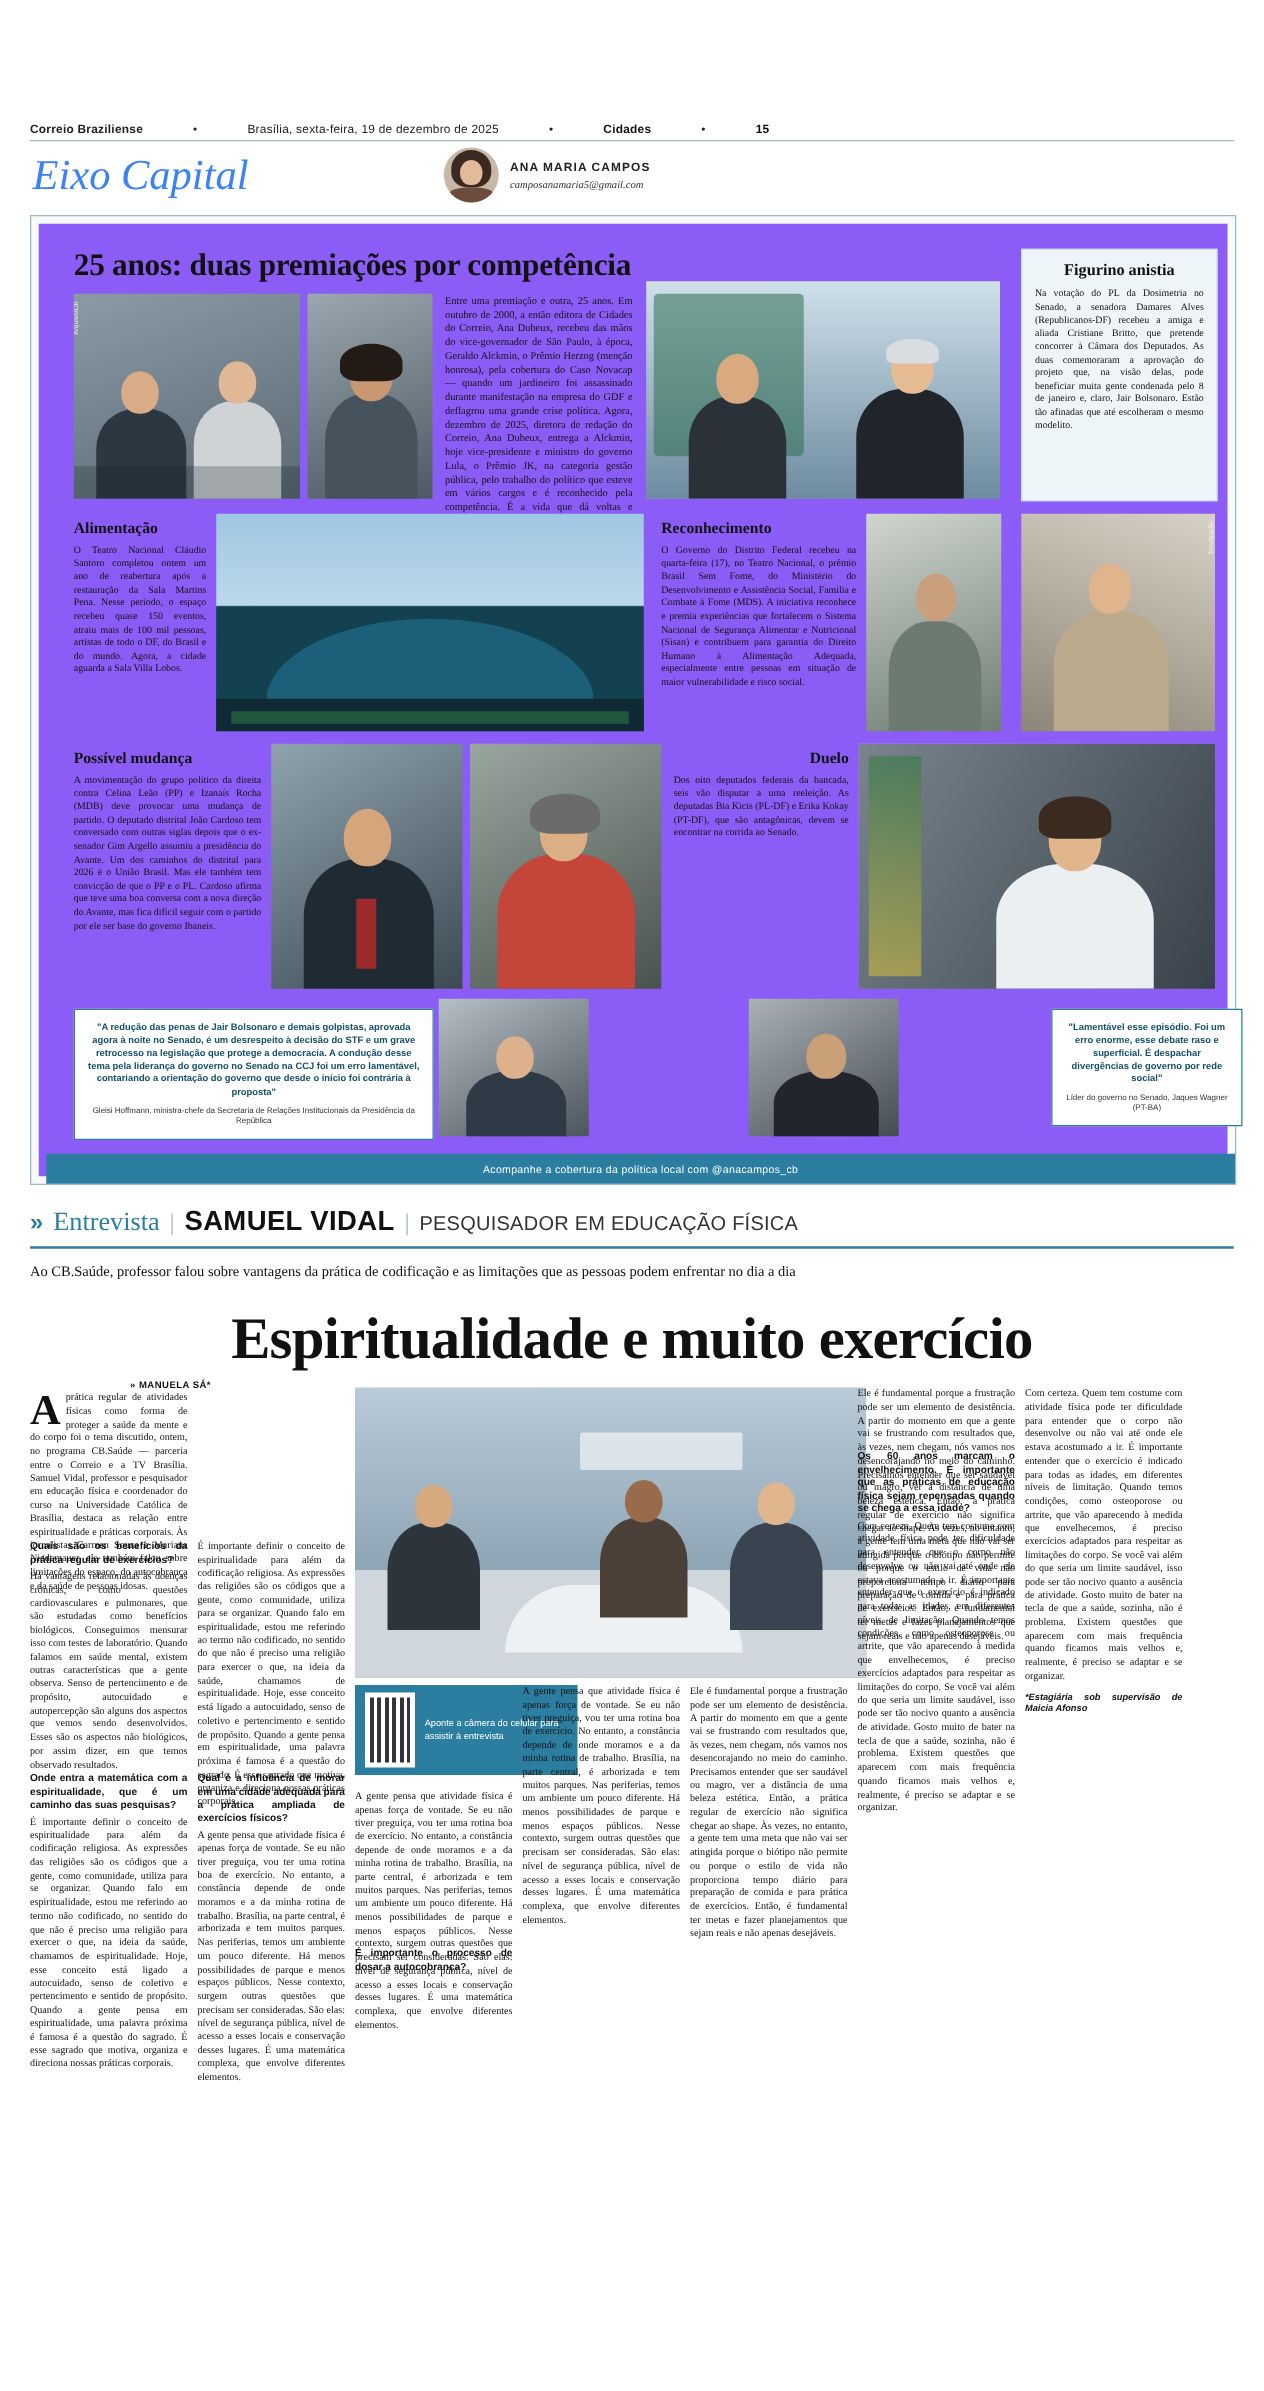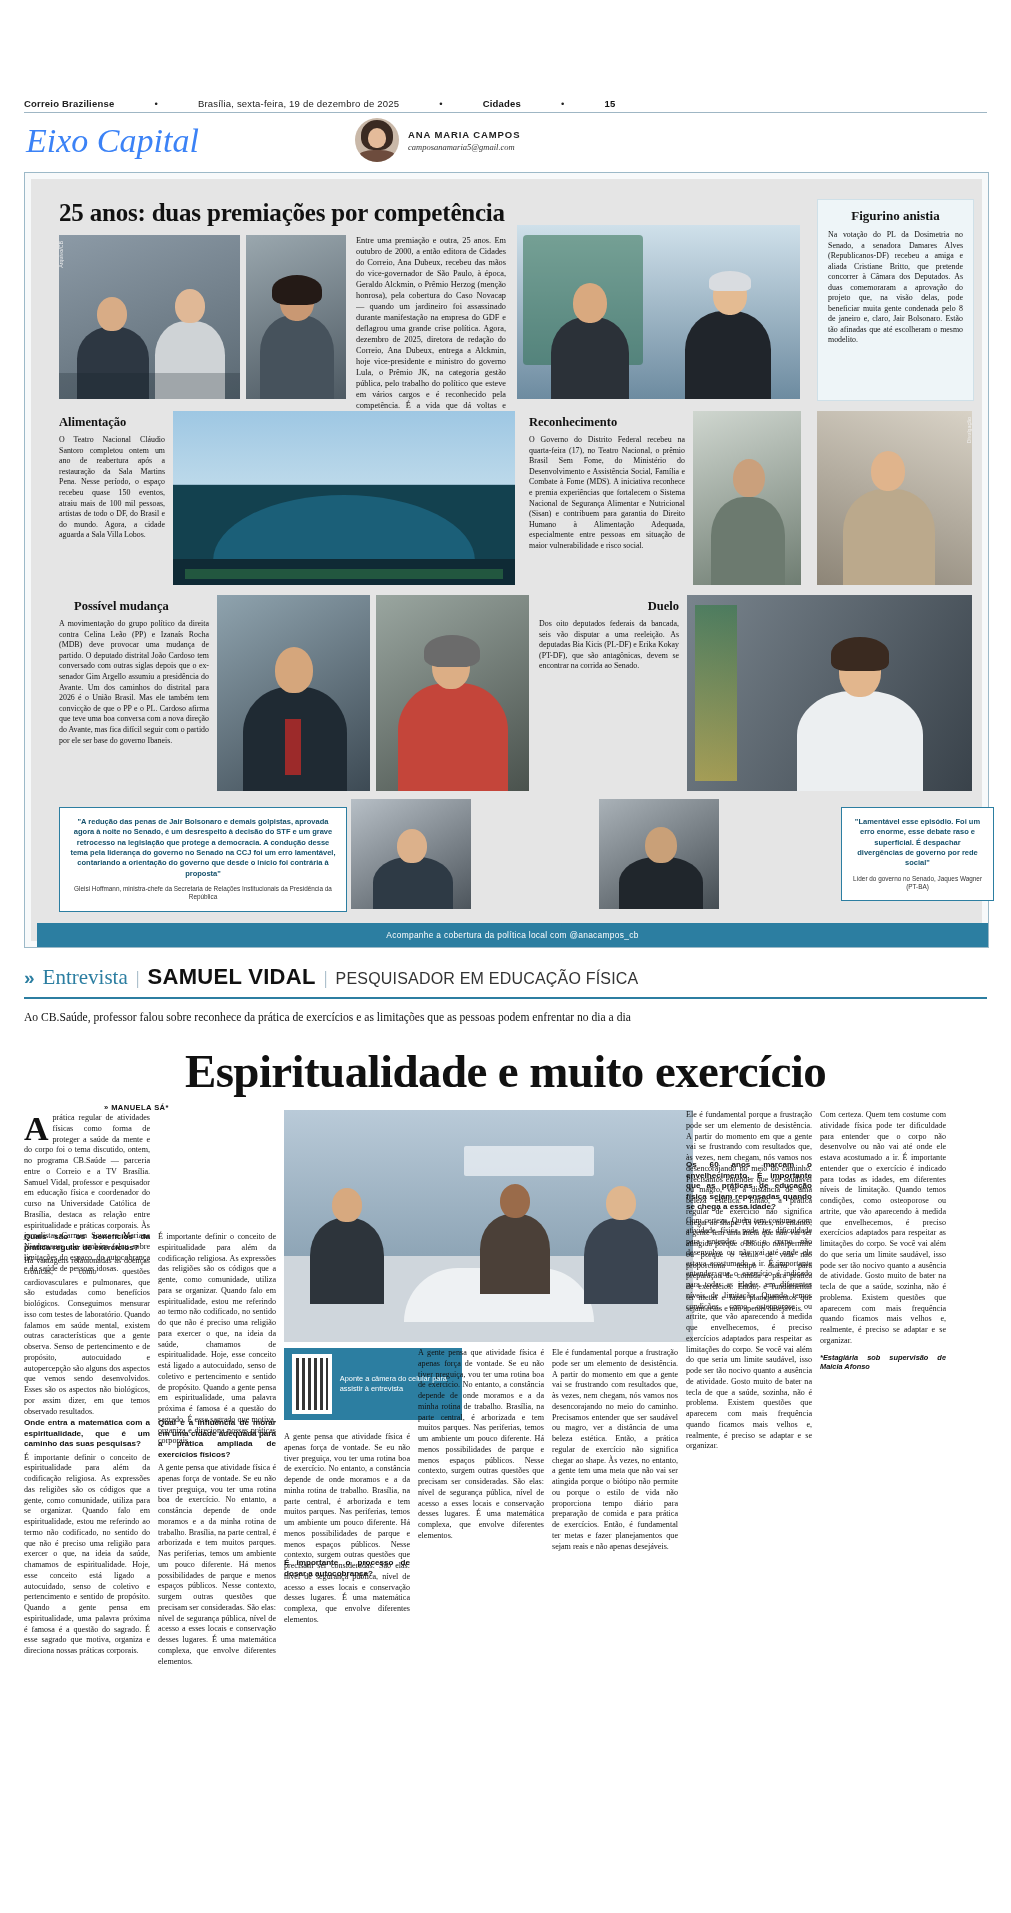--- a/index.html
+++ b/index.html
@@ -19,21 +19,21 @@
   .author-block{position:absolute;left:355px;top:118px;display:flex;align-items:center;gap:9px;}
   .author-photo{width:44px;height:44px;border-radius:50%;overflow:hidden;position:relative;background:#c9b8a8;}
   .author-photo .hair{position:absolute;left:6px;top:2px;width:32px;height:30px;background:#3a2a22;border-radius:50% 50% 40% 40%;}
   .author-photo .face{position:absolute;left:13px;top:10px;width:18px;height:20px;background:#e4bb9a;border-radius:50% 50% 45% 45%;}
   .author-photo .body{position:absolute;left:4px;top:32px;width:36px;height:14px;background:#6d4c3d;border-radius:40% 40% 0 0;}
   .author-name{font-family:"Liberation Sans",sans-serif;font-size:9.5px;font-weight:bold;letter-spacing:.9px;color:#222;}
   .author-mail{font-family:"Liberation Serif",serif;font-size:8.5px;font-style:italic;color:#333;margin-top:2px;}
 
   
   .frame{position:absolute;left:24px;top:172px;width:963px;height:774px;border:1px solid #9cb9c8;background:#f7f9fa;}
-  .frame-inner{position:absolute;inset:6px;background:#e5e5e5;}
+  .frame-inner{position:absolute;inset:6px;background:#8b5cf6;}
 
   
   .lead{position:absolute;left:28px;top:20px;width:740px;}
   .lead h1{margin:0;font-family:"Liberation Serif",serif;font-size:25px;font-weight:bold;letter-spacing:-.2px;}
   .lead-photo-l{position:absolute;left:28px;top:56px;width:181px;height:164px;background:linear-gradient(160deg,#8c9aa6,#5b6973);overflow:hidden;}
   .lead-photo-r{position:absolute;left:486px;top:46px;width:283px;height:174px;background:linear-gradient(170deg,#b9c7d4,#7d8e9c);overflow:hidden;}
   .lead-photo-m{position:absolute;left:215px;top:56px;width:100px;height:164px;background:linear-gradient(160deg,#9aa7ae,#4e5a63);overflow:hidden;}
   .lead-text{position:absolute;left:325px;top:56px;width:150px;font-size:8.3px;line-height:1.33;text-align:justify;}
   .credit{position:absolute;font-family:"Liberation Sans",sans-serif;font-size:5.3px;color:#555;}
   .credit.vert{writing-mode:vertical-rl;transform:rotate(180deg);}
@@ -53,21 +53,21 @@
   .sec-aniv p{margin:0;font-size:7.9px;line-height:1.34;text-align:justify;}
   .photo-teatro{position:absolute;left:142px;top:232px;width:342px;height:174px;background:linear-gradient(180deg,#9ec7e3 0%,#bcd9ea 42%,#2e5b75 43%,#13303f 100%);overflow:hidden;}
   .sec-recon{position:absolute;left:498px;top:236px;width:156px;}
   .sec-recon h3{margin:0 0 5px;font-size:12.5px;font-weight:bold;}
   .sec-recon p{margin:0;font-size:7.9px;line-height:1.34;text-align:justify;}
   .photo-recon{position:absolute;left:662px;top:232px;width:108px;height:174px;background:linear-gradient(160deg,#cfd6cf,#6f7d72);overflow:hidden;}
   .photo-recon2{position:absolute;left:786px;top:232px;width:155px;height:174px;background:linear-gradient(200deg,#d8d2c6,#8d8577);overflow:hidden;}
 
   
   .sec-mud{position:absolute;left:28px;top:420px;width:150px;}
-  .sec-mud h3{margin:0 15px 5px;font-size:12.5px;font-weight:bold;}
+  .sec-mud h3{margin:0 0 5px;font-size:12.5px;font-weight:bold;}
   .sec-mud p{margin:0;font-size:7.9px;line-height:1.34;text-align:justify;}
   .photo-joao{position:absolute;left:186px;top:416px;width:153px;height:196px;background:linear-gradient(150deg,#8fa3ae,#3d4a54);overflow:hidden;}
   .photo-celina{position:absolute;left:345px;top:416px;width:153px;height:196px;background:linear-gradient(150deg,#9aa6a0,#4a524d);overflow:hidden;}
   .sec-duelo{position:absolute;left:508px;top:420px;width:140px;}
   .sec-duelo h3{margin:0 0 5px;font-size:12.5px;font-weight:bold;text-align:right;}
   .sec-duelo p{margin:0;font-size:7.9px;line-height:1.34;text-align:justify;}
   .photo-dep{position:absolute;left:656px;top:416px;width:285px;height:196px;background:linear-gradient(150deg,#aeb9c2,#48535c);overflow:hidden;}
 
   
   .quote-l{position:absolute;left:28px;top:628px;width:266px;border:1px solid #2c7ea1;padding:9px 10px;background:#fff;}
@@ -275,21 +275,21 @@
 
   <div class="iv-head">
     <span class="iv-chev">»</span>
     <span class="iv-word">Entrevista</span>
     <span class="iv-bar">|</span>
     <span class="iv-name">SAMUEL VIDAL</span>
     <span class="iv-bar">|</span>
     <span class="iv-role">PESQUISADOR EM EDUCAÇÃO FÍSICA</span>
   </div>
   <div class="iv-rule"></div>
-  <div class="iv-sub">Ao CB.Saúde, professor falou sobre reconhece da prática de exercícios e as limitações que as pessoas podem enfrentar no dia a dia</div>
+  <div class="iv-sub">Ao CB.Saúde, professor falou sobre vantagens da prática de codificação e as limitações que as pessoas podem enfrentar no dia a dia</div>
   <div class="iv-title">Espiritualidade e muito exercício</div>
   <div class="iv-byline">» MANUELA SÁ*</div>
 
   <div class="iv-photo">
     <div style="position:absolute;left:0;top:0;width:100%;height:146px;background:linear-gradient(180deg,#b9cad8,#8ea5b6);"></div>
     <div style="position:absolute;left:180px;top:36px;width:130px;height:30px;background:#e9eef2;opacity:.8;border-radius:2px;"></div>
     <div style="position:absolute;left:0;bottom:0;width:100%;height:86px;background:#cfd6dc;"></div>
     <div style="position:absolute;left:120px;bottom:20px;width:190px;height:54px;background:#eef1f3;border-radius:60px 60px 0 0;"></div>
     <div class="ph-torso" style="left:26px;top:108px;width:74px;height:86px;background:#2d343b;"></div>
     <div class="ph-person" style="left:48px;top:78px;width:30px;height:34px;background:#d7a97f;"></div>

